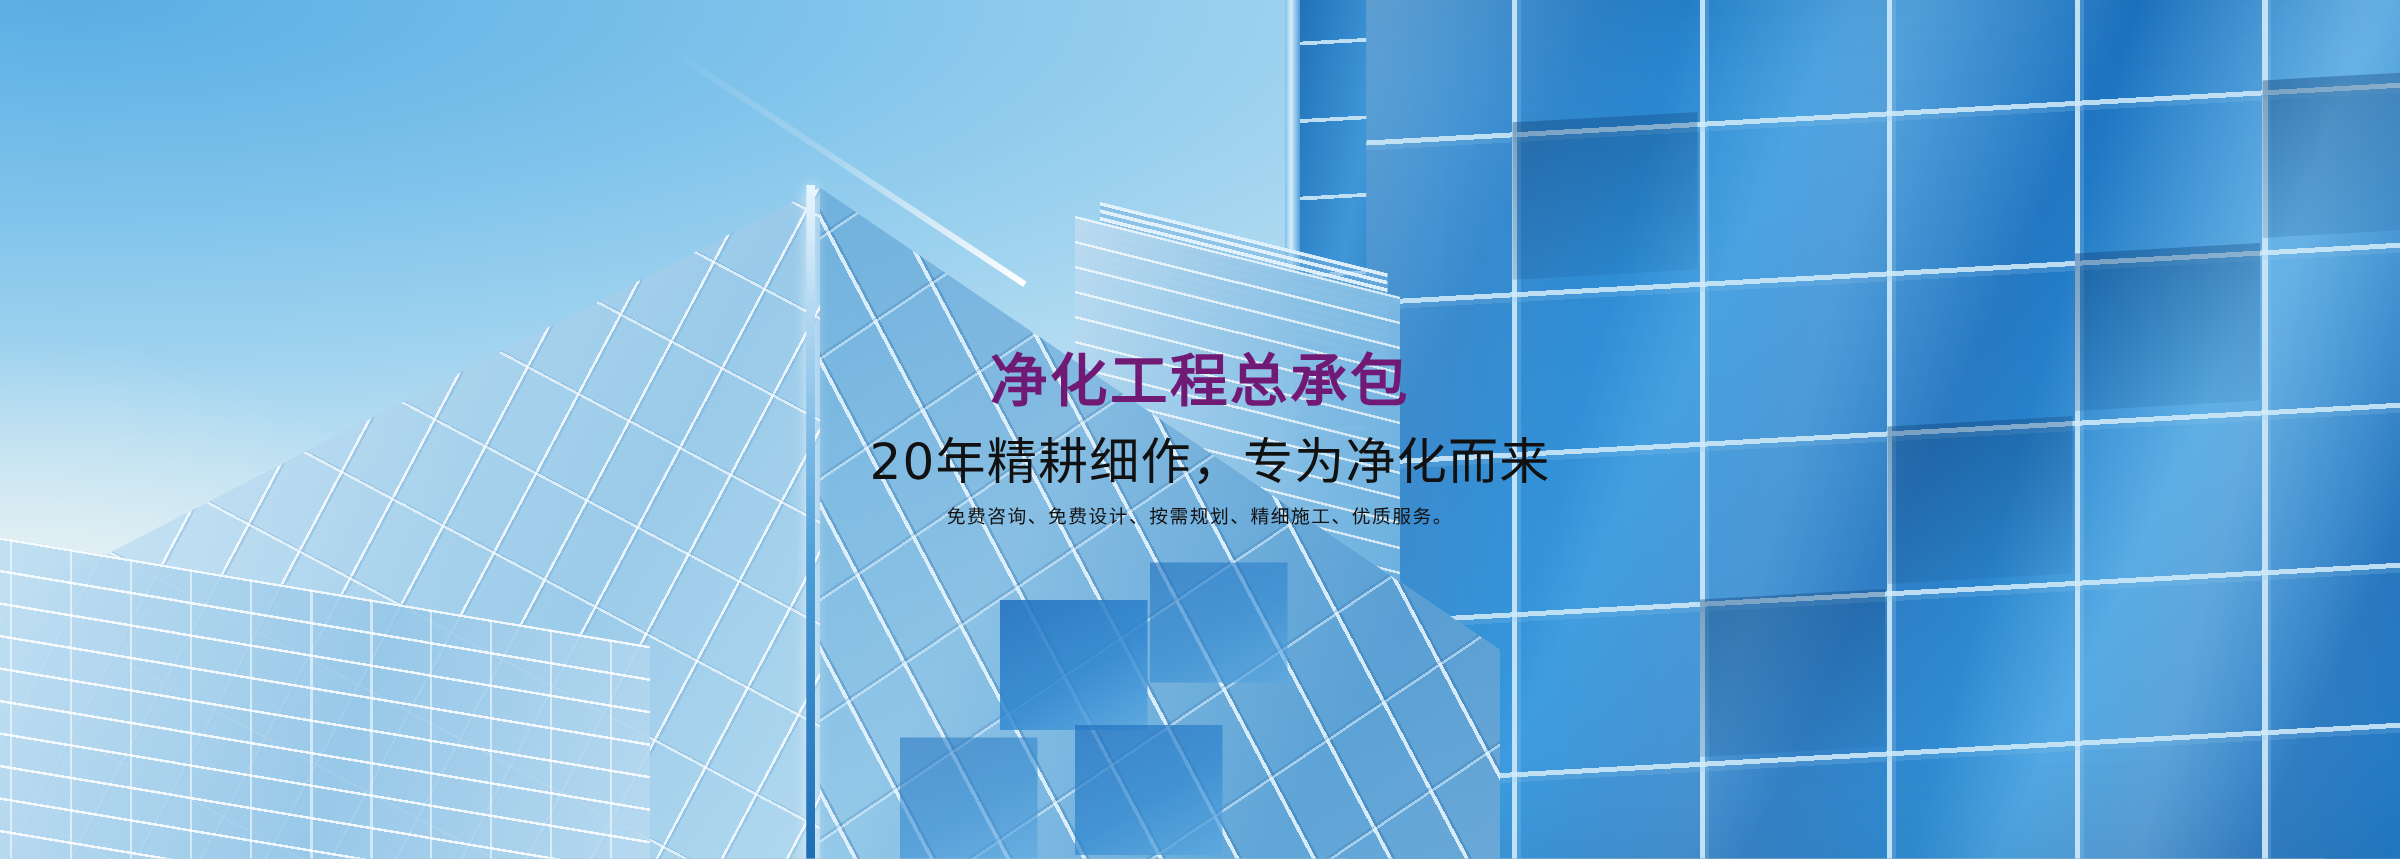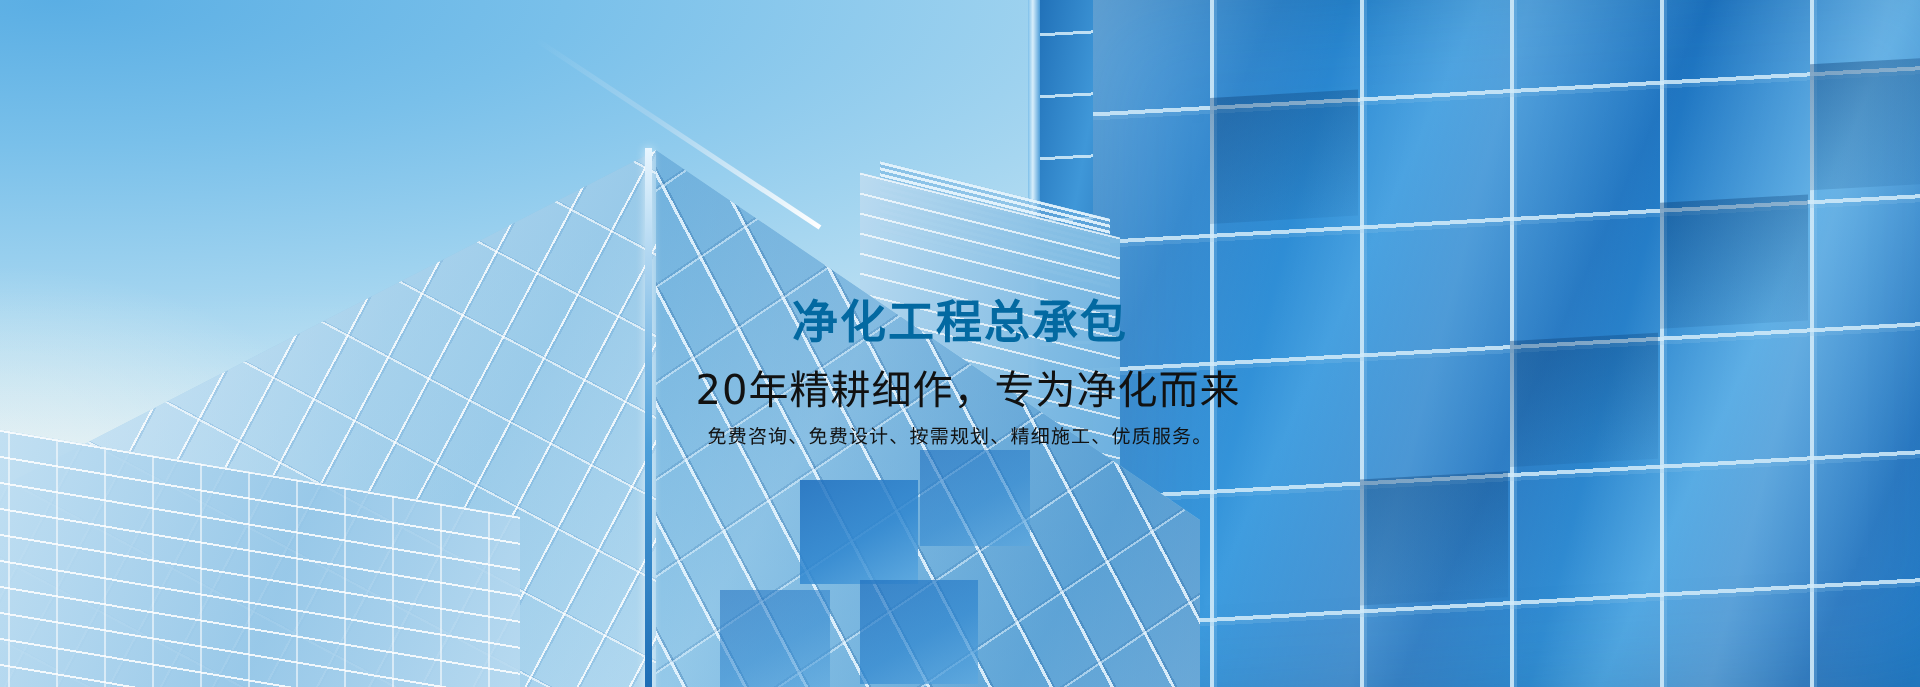--- a/index.html
+++ b/index.html
@@ -197,40 +197,40 @@
       rgba(120,180,225,.55) 3px, rgba(120,180,225,.55) 6px);
   }
 
   
   .hero-copy{
     position:absolute;left:0;right:0;top:278px;
     text-align:center;
     z-index:40;
   }
   .hero-title{
-    margin:17px;
+    margin:4px;
     font-size:46px;
     line-height:1.18;
     font-weight:700;
-    color:#0369a1;
+    color:#701a75;
     letter-spacing:2px;
-    font-family:Liberation Sans, sans-serif;
+    font-family:Liberation Mono, monospace;
   }
   .hero-sub{
     margin:10px 0 0 16px;
     font-size:40px;
     line-height:1.2;
     font-weight:400;
     color:#111111;
     letter-spacing:1px;
     font-family:"DejaVu Sans","Liberation Sans",sans-serif;
   }
   .hero-desc{
     margin:8px 0 0 0;
-    font-size:19px;
+    font-size:15px;
     line-height:1.5;
     font-weight:400;
     color:#121212;
     letter-spacing:1.2px;
     font-family:"DejaVu Sans","Liberation Sans",sans-serif;
   }
 </style>
 </head>
 <body>
 

